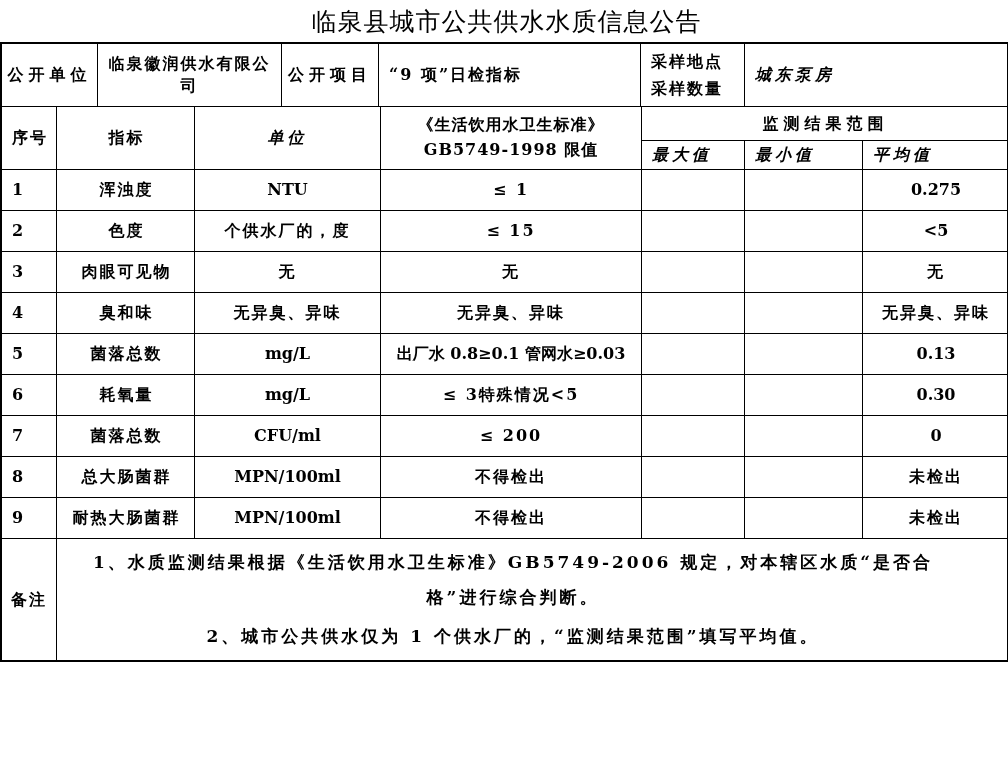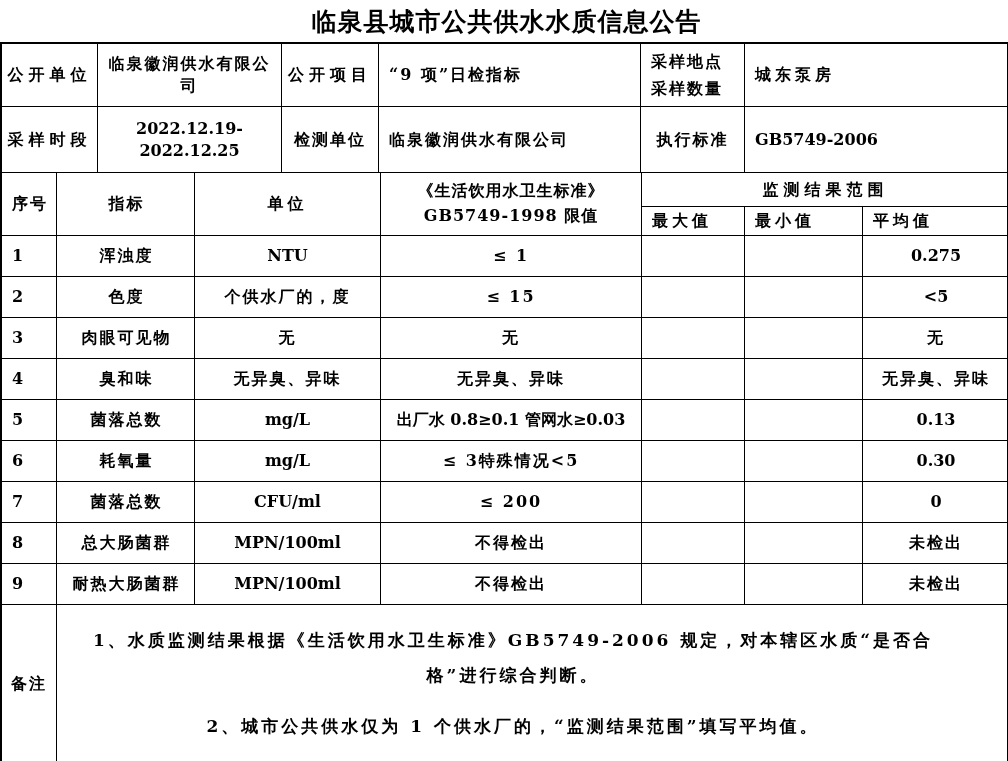--- a/index.html
+++ b/index.html
@@ -11,21 +11,21 @@
     font-family: "DejaVu Serif", "Liberation Serif", serif;
     overflow: hidden;
   }
   .page { width: 1008px; }
 
   .title {
     margin: 7px 0 5px 5px;
     text-align: center;
     font-family: "DejaVu Sans", "Liberation Sans", sans-serif;
     font-size: 25px;
-    font-weight: bold;
+    font-weight: normal;
     letter-spacing: 1px;
     line-height: 30px;
   }
 
   .table-wrap {
     width: 1008px;
     border: 1px solid #000;
   }
   table {
     width: 100%;
@@ -41,21 +41,21 @@
     padding: 2px 4px;
     overflow: hidden;
     line-height: 1.35;
   }
 
   
   .c  { text-align: center; }
   .l  { text-align: left; padding-left: 10px; }
   .l6 { text-align: center; padding-left: 6px; }
   .ls5 { letter-spacing: 5px; }
-  .ls4 { letter-spacing: 4px; }
+  .ls4 { letter-spacing: 4px; font-style: italic; }
   .ls2 { letter-spacing: 2px; }
   .nols { letter-spacing: 0; }
 
   
   .r-info1  { height: 63px; }
   .r-info2  { height: 66px; }
   .r-banner { height: 44px; }
   .r-head1  { height: 34px; }
   .r-head2  { height: 29px; }
   .r-data   { height: 41px; }
@@ -68,21 +68,21 @@
   }
   .two-line div { line-height: 1.7; }
   .limit-head div { line-height: 1.55; letter-spacing: 1px; }
 
   .notes-text {
     width: 900px;
     line-height: 35px;
     font-size: 17px;
     letter-spacing: 3px;
   }
-  .notes-text p { margin: 16px; }
+  .notes-text p { margin: 4px; }
 </style>
 </head>
 <body>
 
 <div class="page">
 
   <h1 class="title">临泉县城市公共供水水质信息公告</h1>
 
   <div class="table-wrap">
 
@@ -100,28 +100,20 @@
         <td class="c ls5">公开单位</td>
         <td class="c ls2">临泉徽润供水有限公司</td>
         <td class="c ls5">公开项目</td>
         <td class="l ls2">“9 项”日检指标</td>
         <td class="l ls2 two-line">
           <div>采样地点</div>
           <div>采样数量</div>
         </td>
         <td class="l ls4">城东泵房</td>
       </tr>
-      <tr class="r-info2">
-        <td class="c ls5">采样时段</td>
-        <td class="c nols">2022.12.19-2022.12.25</td>
-        <td class="c ls2">检测单位</td>
-        <td class="l ls2">临泉徽润供水有限公司</td>
-        <td class="c ls2">执行标准</td>
-        <td class="l nols">GB5749-2006</td>
-      </tr>
     </tbody>
       </table>
 
 
     <table>
       <colgroup>
         <col style="width:55px">
           <col style="width:138px">
           <col style="width:186px">
         <col style="width:261px">

